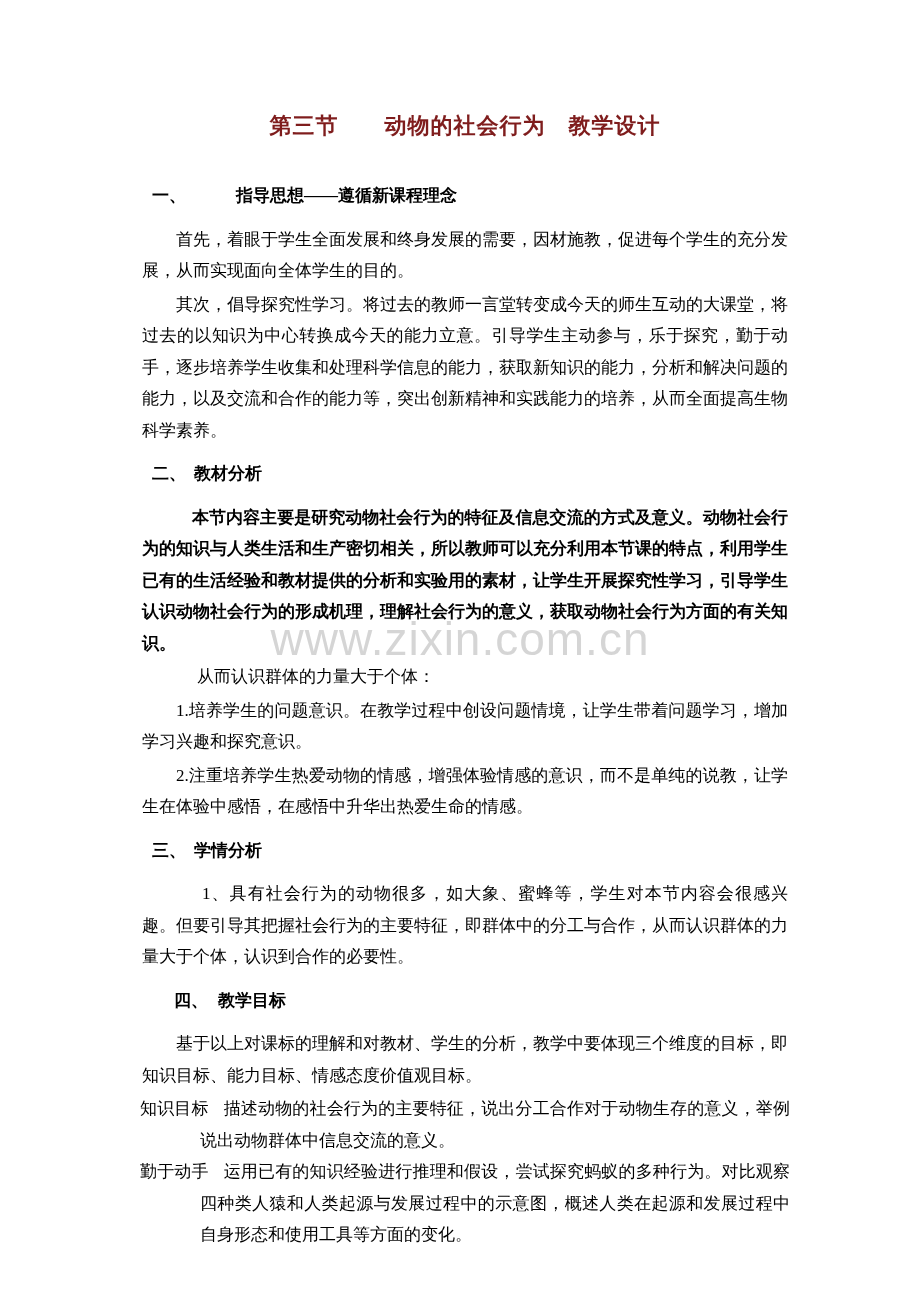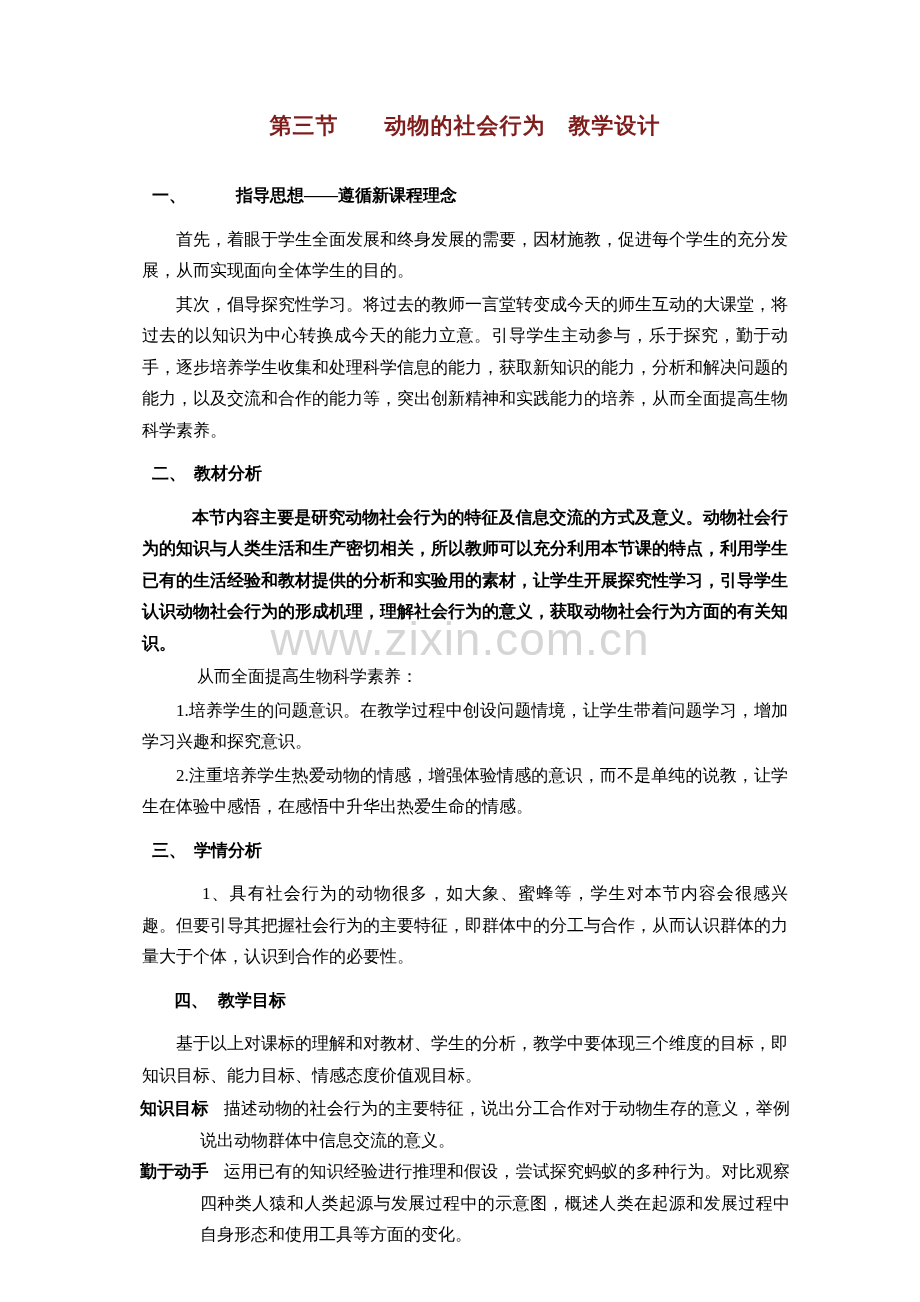--- a/index.html
+++ b/index.html
@@ -50,21 +50,21 @@
     .ind-3  { text-indent: 50px; font-weight: bold; }
     .ind-33 { text-indent: 55px; }
     .ind-35 { text-indent: 60px; }
     p.labeled {
       margin: 0;
       padding-left: 60px;
       text-indent: -60px;
       text-align: justify;
     }
     p.labeled .plabel {
-      font-weight: bold;
+      font-weight: normal;
       margin-right: 15px;
     }
     .watermark {
       position: absolute;
       top: 612px;
       left: 50%;
       transform: translateX(-50%);
       font-family: "Liberation Sans", "DejaVu Sans", sans-serif;
       font-size: 46px;
       color: #bfbfbf;
@@ -93,21 +93,21 @@
     <p class="para ind-2">首先，着眼于学生全面发展和终身发展的需要，因材施教，促进每个学生的充分发展，从而实现面向全体学生的目的。</p>
 
     <p class="para ind-2">其次，倡导探究性学习。将过去的教师一言堂转变成今天的师生互动的大课堂，将过去的以知识为中心转换成今天的能力立意。引导学生主动参与，乐于探究，勤于动手，逐步培养学生收集和处理科学信息的能力，获取新知识的能力，分析和解决问题的能力，以及交流和合作的能力等，突出创新精神和实践能力的培养，从而全面提高生物科学素养。</p>
 
     <div class="heading gap-sm">
       <span class="h-num">二、</span><span>教材分析</span>
     </div>
 
     <p class="para ind-3">本节内容主要是研究动物社会行为的特征及信息交流的方式及意义。动物社会行为的知识与人类生活和生产密切相关，所以教师可以充分利用本节课的特点，利用学生已有的生活经验和教材提供的分析和实验用的素材，让学生开展探究性学习，引导学生认识动物社会行为的形成机理，理解社会行为的意义，获取动物社会行为方面的有关知识。</p>
 
-    <p class="para ind-33">从而全面提高生物科学素养：</p>
+    <p class="para ind-33">从而认识群体的力量大于个体：</p>
 
     <p class="para ind-2">1.培养学生的问题意识。在教学过程中创设问题情境，让学生带着问题学习，增加学习兴趣和探究意识。</p>
 
     <p class="para ind-2">2.注重培养学生热爱动物的情感，增强体验情感的意识，而不是单纯的说教，让学生在体验中感悟，在感悟中升华出热爱生命的情感。</p>
 
     <div class="heading gap-sm">
       <span class="h-num">三、</span><span>学情分析</span>
     </div>
 
     <p class="para ind-35">1、具有社会行为的动物很多，如大象、蜜蜂等，学生对本节内容会很感兴趣。但要引导其把握社会行为的主要特征，即群体中的分工与合作，从而认识群体的力量大于个体，认识到合作的必要性。</p>

